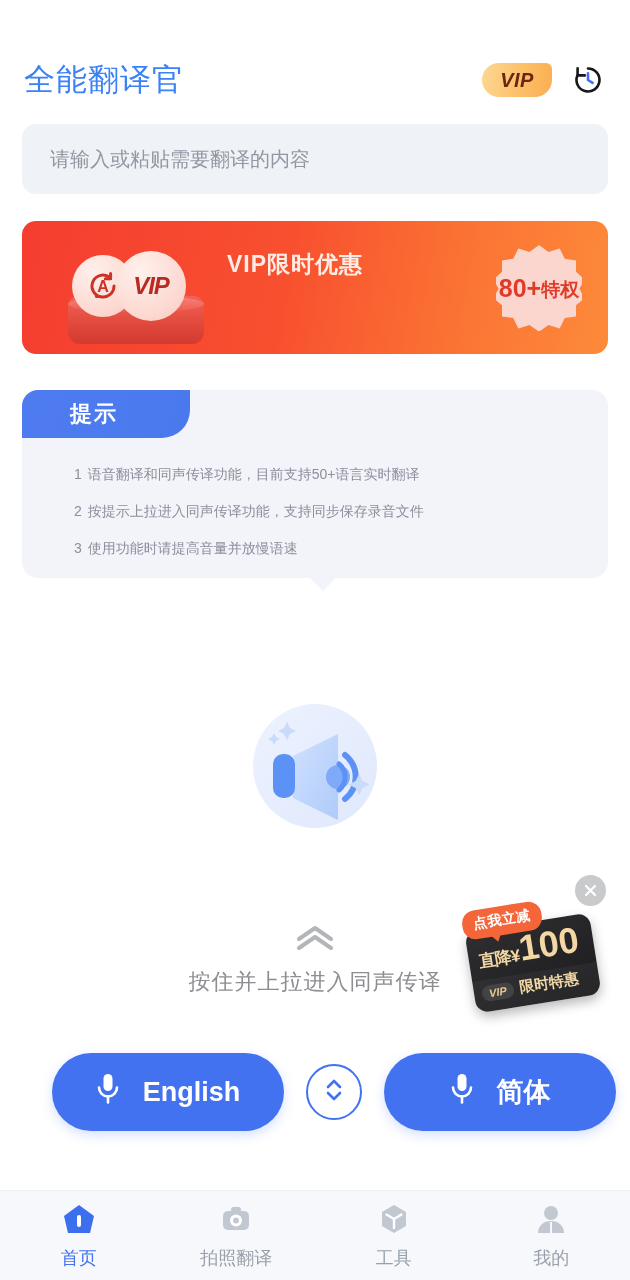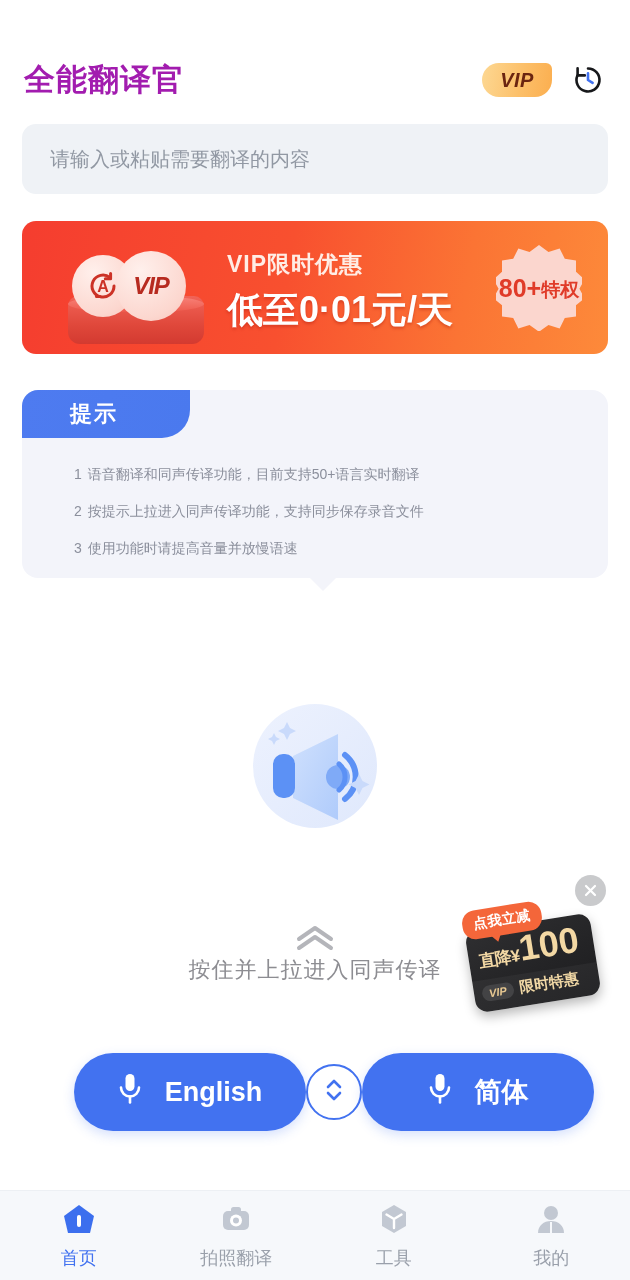--- a/index.html
+++ b/index.html
@@ -10,21 +10,21 @@
     overflow: hidden;
   }
   .screen { position: relative; width: 630px; height: 1280px; background: #fff; }
 
   
   .header {
     position: absolute; top: 50px; left: 0; width: 630px; height: 60px;
     display: flex; align-items: center; padding: 0 24px;
   }
   .app-title {
-    font-size: 31px; font-weight: bold; color: #a21caf; letter-spacing: 1px;
+    font-size: 31px; font-weight: normal; color: #3b82f6; letter-spacing: 1px;
   }
   .header-right { margin-left: auto; display: flex; align-items: center; gap: 18px; }
   .vip-badge {
     width: 70px; height: 34px;
     background: linear-gradient(100deg,#FDD893 0%,#FCC06A 55%,#FBAE4F 100%);
     border-radius: 17px 6px 17px 17px;
     display: flex; align-items: center; justify-content: center;
     color: #6b2510; font-weight: bold; font-style: italic; font-size: 20px;
     letter-spacing: .5px;
   }
@@ -110,21 +110,21 @@
   .illustration {
     position: absolute; left: 235px; top: 688px; width: 160px; height: 160px;
   }
 
   
   .pull-hint {
     position: absolute; left: 0; top: 925px; width: 630px;
     display: flex; flex-direction: column; align-items: center;
   }
   .chevrons { width: 44px; height: 26px; }
-  .pull-text { color: #8d8d92; font-size: 22px; letter-spacing: 1px; }
+  .pull-text { margin-top: 12px; color: #8d8d92; font-size: 22px; letter-spacing: 1px; }
 
   
   .promo-wrap { position: absolute; left: 466px; top: 912px; width: 140px; height: 110px; }
   .promo-card {
     position: absolute; left: 4px; top: 10px; width: 126px; height: 82px;
     background: linear-gradient(160deg,#2F2F31 0%,#242426 55%,#1d1d1f 100%);
     border-radius: 12px; transform: rotate(-9deg);
     box-shadow: 0 5px 12px rgba(0,0,0,.28);
     overflow: hidden;
   }
@@ -159,21 +159,21 @@
   }
   .promo-close {
     position: absolute; left: 575px; top: 875px; width: 31px; height: 31px;
     border-radius: 50%; background: #C9CACC;
     display: flex; align-items: center; justify-content: center;
   }
 
   
   .lang-bar {
     position: absolute; left: 0; top: 1052px; width: 630px; height: 80px;
-    display: flex; align-items: center; justify-content: center;  padding-left: 37px;
+    display: flex; align-items: center; justify-content: center; gap: 22px; padding-left: 37px;
   }
   .lang-btn {
     width: 232px; height: 78px; border-radius: 39px; background: #4272F0;
     display: flex; align-items: center; justify-content: center; gap: 22px;
     color: #fff; font-size: 27px; font-weight: bold;
     box-shadow: 0 4px 12px rgba(66,114,240,.22);
   }
   .swap-btn {
     width: 56px; height: 56px; border-radius: 50%;
     border: 2px solid #4272F0; background: #fff;
@@ -226,21 +226,20 @@
           <path d="M13.5 30.5h3.2" stroke="#CC3226" stroke-width="3" stroke-linecap="round"></path>
           <text x="20" y="26" text-anchor="middle" fill="#CC3226" font-size="16" font-weight="bold" font-family="Liberation Sans, sans-serif">A</text>
         </svg>
       </div>
       <div class="coin right">
         <span class="coin-vip">VIP</span>
       </div>
     </div>
     <div class="banner-text">
       <div class="banner-sub">VIP限时优惠</div>
-      <div class="banner-main">低至0·01元/天</div>
     </div>
     <div class="privilege-badge">
       <div class="privilege-num">80+</div>
       <div class="privilege-label">特权</div>
     </div>
   </div>
 
   <div class="tips-card">
     <div class="tips-tab">提示</div>
     <div class="tips-list">

